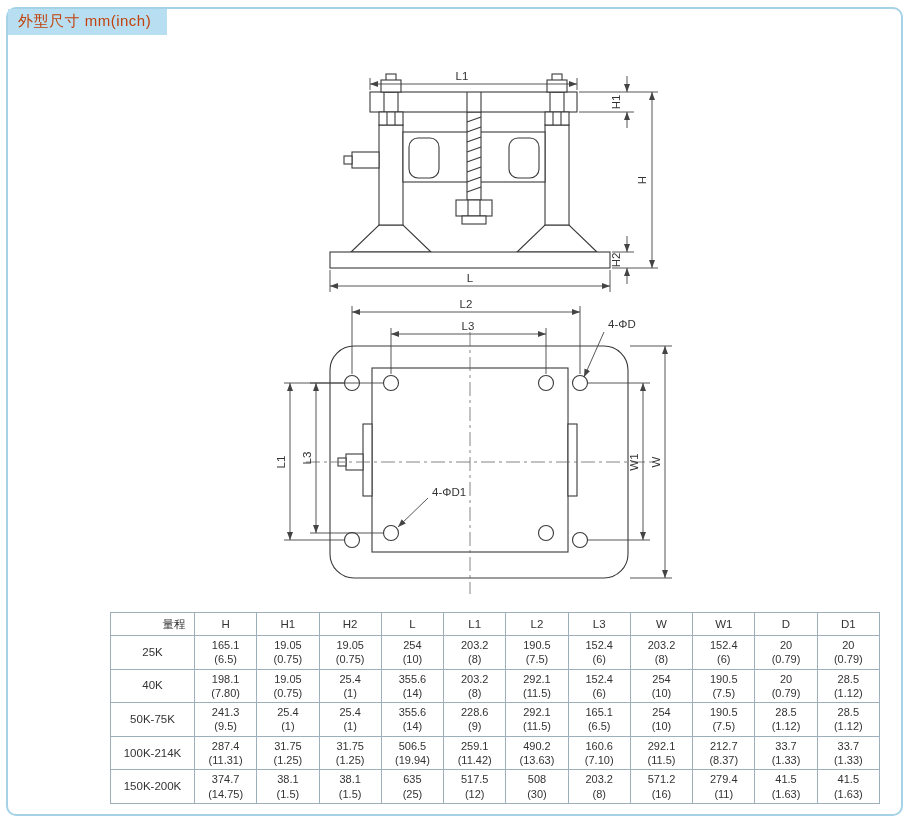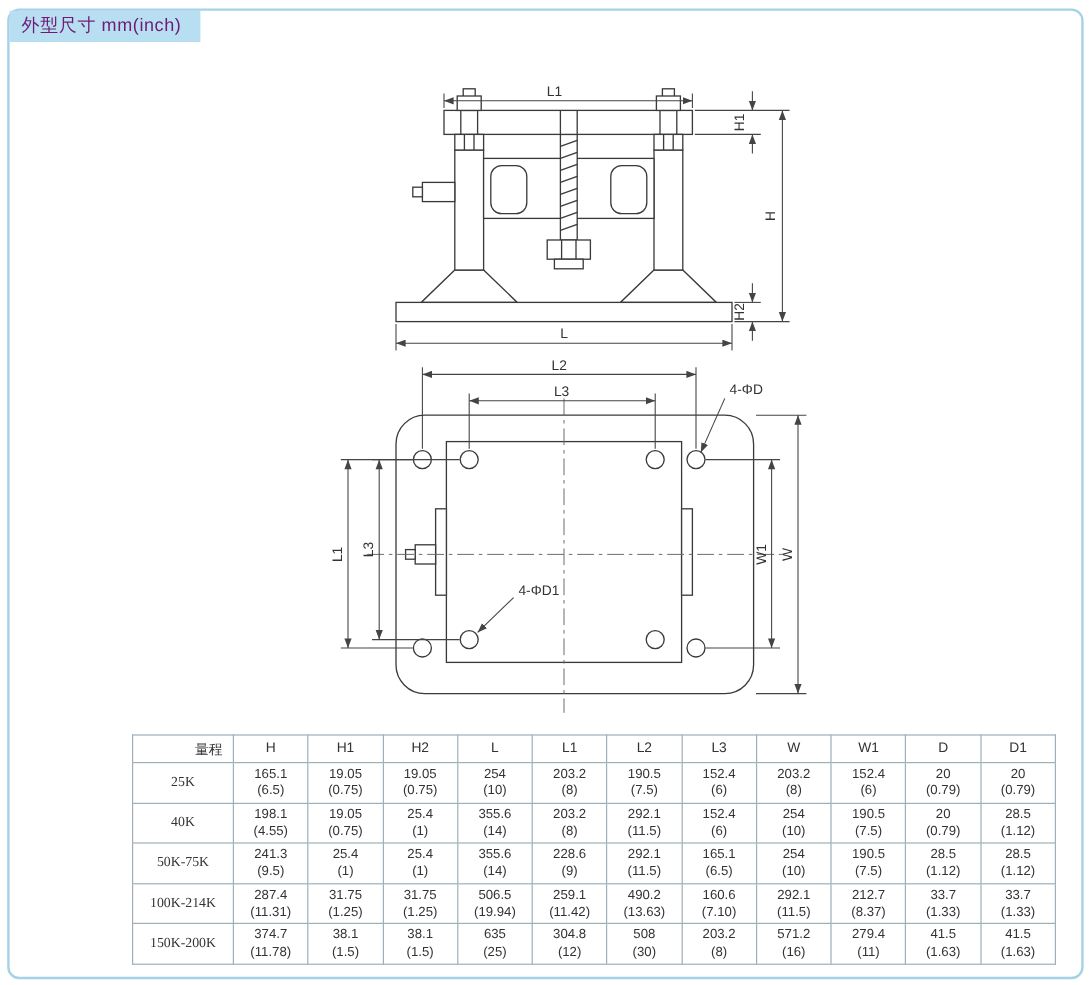--- a/index.html
+++ b/index.html
@@ -12,37 +12,37 @@
   .page { position:relative; width:908px; height:821px; background:#fff; overflow:hidden; }
   .frame {
     position:absolute; left:6px; top:7px; right:5px; bottom:5px;
     border:2px solid var(--frame,#a5d2e6);
     border-radius:10px;
     pointer-events:none;
   }
   .title-bar {
     position:absolute; left:8px; top:9px;
     background:var(--titlebg,#b7dff1);
-    color:#701a75; font-size:15px;
+    color:#c2410c; font-size:15px;
     padding:3px 16px 4px 10px;
     letter-spacing:0.5px;
   }
   .drawing { position:absolute; left:0; top:0; }
   .drawing text { font-family:"Liberation Sans","DejaVu Sans",sans-serif; }
   .table-wrap { position:absolute; left:110px; top:612px; width:770px; }
   table { width:100%; border-collapse:collapse; table-layout:fixed; font-size:11px; color:#333; }
   th, td {
     border:1px solid #9db0ba;
     text-align:center; vertical-align:middle;
     font-weight:normal; padding:2px 1px;
     overflow:hidden; white-space:nowrap;
   }
   thead th { height:23px; font-size:11.5px; }
   tbody td { height:33px; line-height:1.3; }
-  td.range { font-size:11.5px;font-family:Liberation Serif, serif; }
+  td.range { font-size:11.5px; }
   th:first-child { width:84px;padding-left:44px; }
 </style>
 </head>
 <body>
 
 <div class="page" style="--frame: #a5d2e6; --titlebg: #b7dff1;">
   <div class="frame"></div>
   <div class="title-bar">外型尺寸 mm(inch)</div>
 
   <svg class="drawing" width="908" height="600" viewBox="0 0 908 600">
@@ -273,21 +273,21 @@
             </td>
             <td>
               <div>20</div>
               <div>(0.79)</div>
             </td>
           </tr>
           <tr>
             <td class="range">40K</td>
             <td>
               <div>198.1</div>
-              <div>(4.55)</div>
+              <div>(7.80)</div>
             </td>
             <td>
               <div>19.05</div>
               <div>(0.75)</div>
             </td>
             <td>
               <div>25.4</div>
               <div>(1)</div>
             </td>
             <td>
@@ -414,36 +414,36 @@
             </td>
             <td>
               <div>33.7</div>
               <div>(1.33)</div>
             </td>
           </tr>
           <tr>
             <td class="range">150K-200K</td>
             <td>
               <div>374.7</div>
-              <div>(11.78)</div>
+              <div>(14.75)</div>
             </td>
             <td>
               <div>38.1</div>
               <div>(1.5)</div>
             </td>
             <td>
               <div>38.1</div>
               <div>(1.5)</div>
             </td>
             <td>
               <div>635</div>
               <div>(25)</div>
             </td>
             <td>
-              <div>304.8</div>
+              <div>517.5</div>
               <div>(12)</div>
             </td>
             <td>
               <div>508</div>
               <div>(30)</div>
             </td>
             <td>
               <div>203.2</div>
               <div>(8)</div>
             </td>

